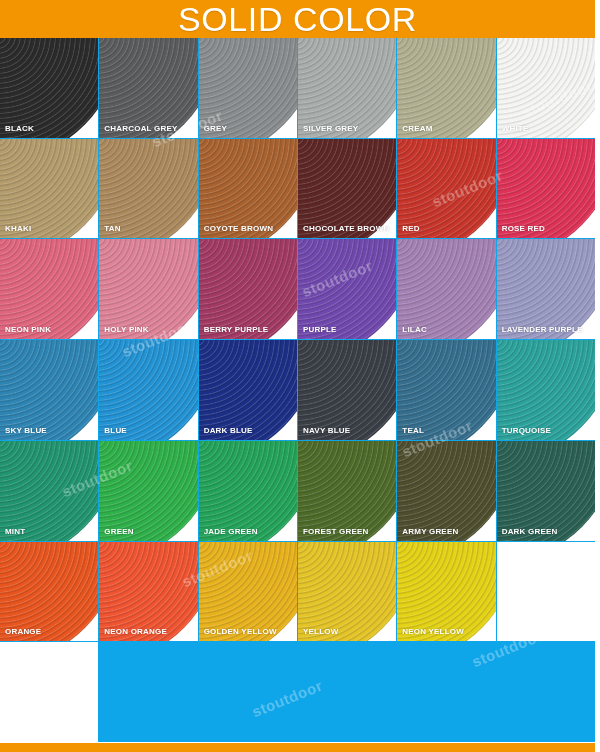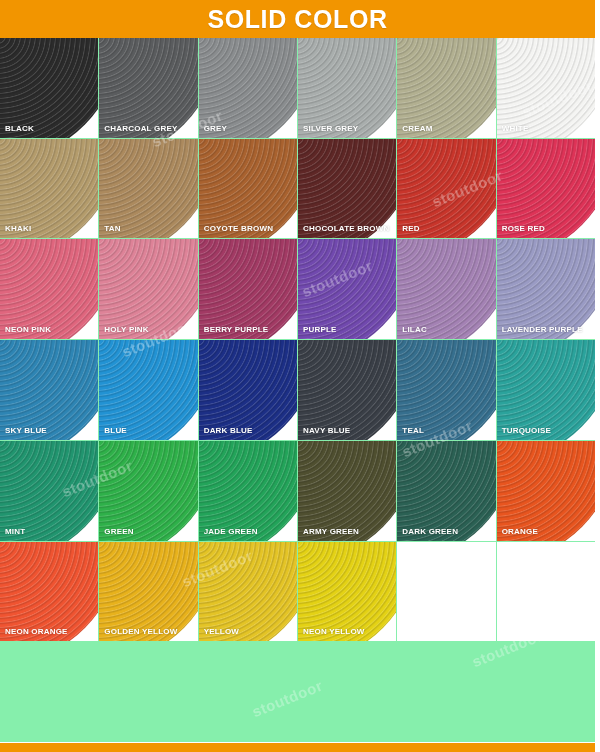--- a/index.html
+++ b/index.html
@@ -24,37 +24,37 @@
     left: 0; top: 0;
     width: 595px;
     height: 38px;
     background: #F29500;
     display: flex;
     align-items: center;
     justify-content: center;
   }
   .header-title {
     color: #ffffff;
-    font-size: 25px;
-    font-weight: bold;
+    font-size: 34px;
+    font-weight: normal;
     letter-spacing: 0.6px;
     line-height: 1;
     text-shadow: 0 1px 1px rgba(120,70,0,0.25);
   }
 
   
   .grid {
     position: absolute;
     left: 0; top: 38px;
     width: 595px;
     height: 704px;
     display: grid;
     grid-template-columns: repeat(6, 1fr);
     grid-template-rows: repeat(7, 1fr);
-    background: #86efac;
+    background: #0ea5e9;
     gap: 1px;
     padding: 0;
   }
   .cell {
     position: relative;
     background: #ffffff;
     overflow: hidden;
   }
 
   
@@ -254,20 +254,24 @@
       </div>
       <div class="cell">
         <div class="fan" style="--c: #2FB14A;"></div>
         <div class="swatch-label">GREEN</div>
       </div>
       <div class="cell">
         <div class="fan" style="--c: #23A45A;"></div>
         <div class="swatch-label">JADE GREEN</div>
       </div>
       <div class="cell">
+        <div class="fan" style="--c: #4E6B2A;"></div>
+        <div class="swatch-label">FOREST GREEN</div>
+      </div>
+      <div class="cell">
         <div class="fan" style="--c: #4F4F30;"></div>
         <div class="swatch-label">ARMY GREEN</div>
       </div>
       <div class="cell">
         <div class="fan" style="--c: #2B6154;"></div>
         <div class="swatch-label">DARK GREEN</div>
       </div>
       <div class="cell">
         <div class="fan" style="--c: #E8551F;"></div>
         <div class="swatch-label">ORANGE</div>

